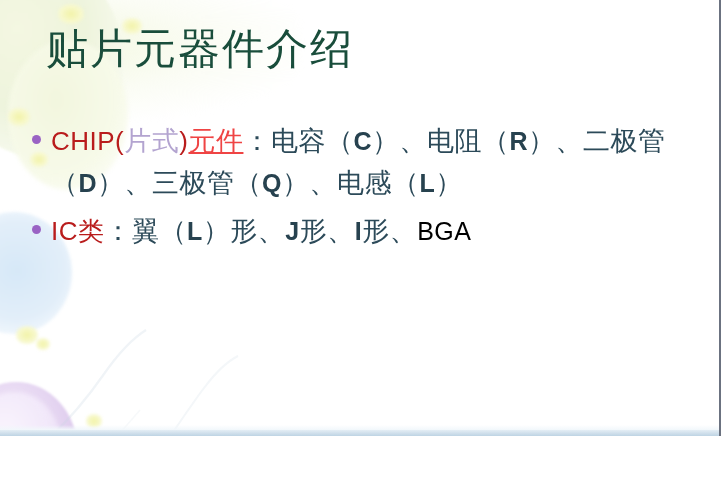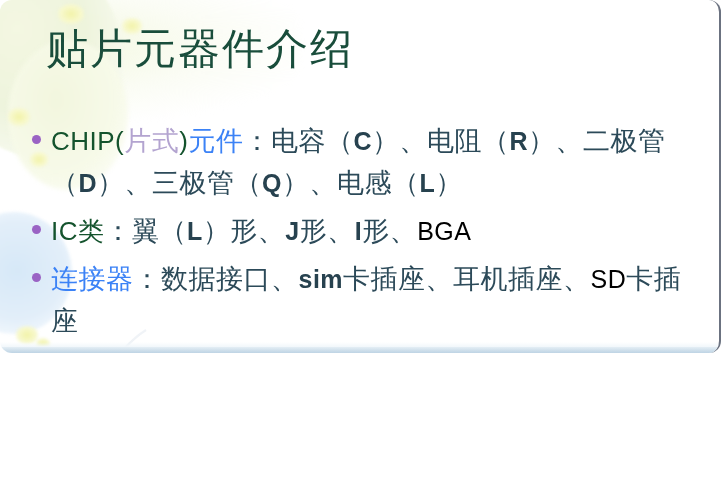--- a/index.html
+++ b/index.html
@@ -4,27 +4,26 @@
 <style>
   html, body {
     margin: 0;
     padding: 0;
     background: #ffffff;
   }
 
   #slide {
     position: relative;
     width: 721px;
-    height: 353px;
+    height: 436px;
     overflow: hidden;
     background: #ffffff;
     border-right: 2px solid #6b7280;
     box-sizing: border-box;
     font-family: "Liberation Serif", "DejaVu Serif", serif;
-    border-radius: 12px;
   }
 
   
   .deco {
     position: absolute;
     pointer-events: none;
   }
 
   
   #deco-balloon-cream {
@@ -183,33 +182,34 @@
   .bullet-text {
     flex: 1 1 auto;
     font-family: "Liberation Serif", "DejaVu Serif", serif;
     font-size: 27px;
     line-height: 42px;
     color: #2c4a59;
     letter-spacing: .5px;
   }
 
   .lead {
-    color: #14532d;
+    color: #b91c1c;
     font-family: "Liberation Sans", "DejaVu Sans", sans-serif;
     font-size: 26px;
   }
   .lead-cjk {
     color: #b3a4d0;
     font-family: "Liberation Serif", "DejaVu Serif", serif;
     font-size: 27px;
     margin-top: 28px;
   }
   .lead-serif {
-    color: #3b82f6;
-    font-family: "Liberation Serif", "DejaVu Serif", serif;
+    color: #ef4444;
+    font-family: "Liberation Serif", "DejaVu Serif", serif;
+    text-decoration: underline;
   }
   .latin {
     font-family: "Liberation Sans", "DejaVu Sans", sans-serif;
     font-size: 25px;
     font-weight: 700;
     color: #27424f;
   }
   .latin-thin {
     font-family: "Liberation Sans", "DejaVu Sans", sans-serif;
     font-size: 25px;
@@ -260,25 +260,19 @@
       </div>
     </div>
 
     <div class="bullet-row">
       <div class="bullet-marker"></div>
       <div class="bullet-text">
         <span class="lead">IC类</span><span>：</span><span>翼（</span><span class="latin">L</span><span>）形、</span><span class="latin">J</span><span>形、</span><span class="latin">I</span><span>形、</span><span class="latin-thin">BGA</span>
       </div>
     </div>
 
-    <div class="bullet-row">
-      <div class="bullet-marker"></div>
-      <div class="bullet-text">
-        <span class="lead-serif">连接器</span><span>：</span><span>数据接口、</span><span class="latin">sim</span><span>卡插座、耳机插座、</span><span class="latin-thin">SD</span><span>卡插座</span>
-      </div>
-    </div>
 
   </div>
 
   <div id="bottom-band-shadow"></div>
   <div id="bottom-band"></div>
 
 </div>
 
 </body></html>

